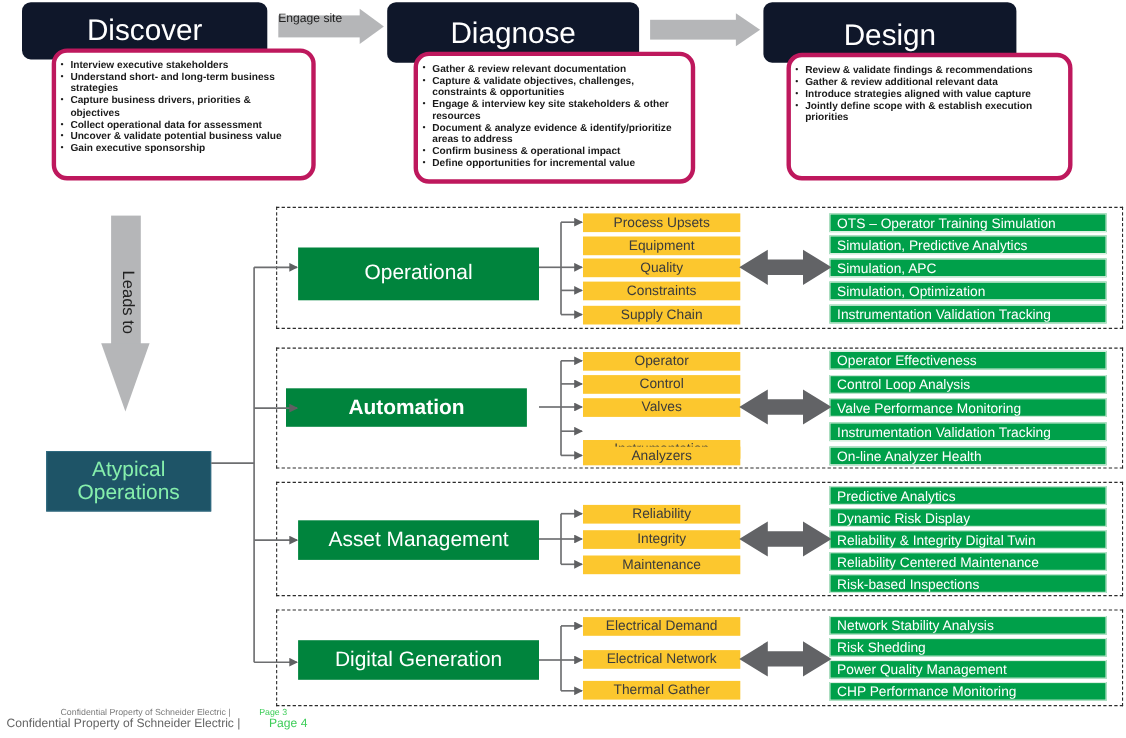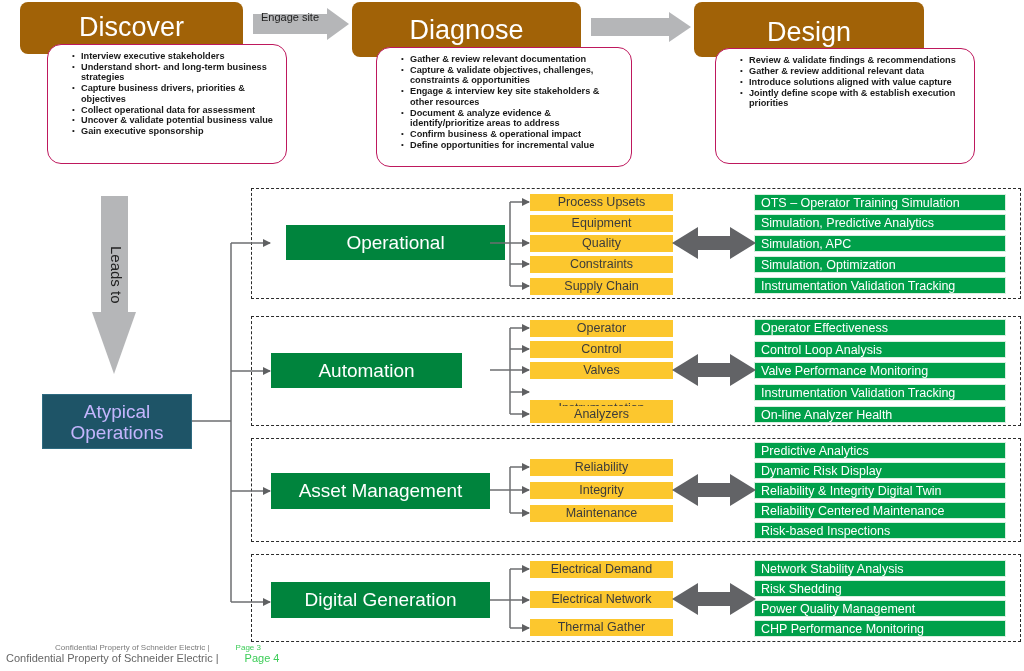--- a/index.html
+++ b/index.html
@@ -1,69 +1,70 @@
 <!DOCTYPE html>
 <html><head>
 <meta charset="utf-8">
 <style>
   * { box-sizing: border-box; margin: 0; padding: 0; }
   html, body { width: 1024px; height: 671px; background: #ffffff; overflow: hidden; }
   body { position: relative; font-family: "Liberation Sans", sans-serif; color: #222; }
 
   
   .phase-head {
-    position: absolute; background: #a16207; color: #fff;
+    position: absolute; background: #0f172a; color: #fff;
     border-radius: 8px; font-size: 27px; text-align: center;
     font-family: "Liberation Sans", sans-serif;
   }
   .phase-box {
     position: absolute; background: #fff;
-    border: 1px solid #be185d; border-radius: 14px;
-    padding: 6px 8px 4px 24px;
+    border: 4px solid #be185d; border-radius: 14px;
+    padding: 6px 8px 4px 4px;
   }
   .phase-box ul { list-style: none; }
   .phase-box li {
     position: relative; padding-left: 9px;
     font-size: 9.2px; font-weight: bold; line-height: 10.4px; color: #1a1a1a;
     margin-bottom: 0.5px;
   }
   .phase-box li::before {
     content: "•"; position: absolute; left: 0; top: 0; font-weight: normal; font-size: 8px;
   }
 
   
   .h-arrow { position: absolute; }
   .h-arrow .body { position: absolute; background: #b5b6b8; }
   .h-arrow .head {
     position: absolute; width: 0; height: 0;
     border-top: solid transparent; border-bottom: solid transparent;
     border-left: solid #b5b6b8;
   }
   .engage-label {
-    position: absolute; font-size: 11px; color: #222; text-align: center; width: 100%;
+    position: absolute; font-size: 11px; color: #222; text-align: left; width: 100%;
   }
 
   
   .v-arrow-body { position: absolute; background: #b5b6b8; }
   .v-arrow-head {
     position: absolute; width: 0; height: 0;
     border-left: 22px solid transparent; border-right: 22px solid transparent;
     border-top: 62px solid #b5b6b8;
   }
   .leads-label {
     position: absolute; font-size: 15px; color: #222;
     transform: rotate(90deg); transform-origin: left top; white-space: nowrap;
   }
 
   
   .atypical {
-    position: absolute; background: #1e5467; color: #c4b5fd;
+    position: absolute; background: #1e5467; color: #86efac;
     font-size: 19px; line-height: 21px; text-align: center;
     display: flex; align-items: center; justify-content: center;
     border: 1px solid #2e6a80;
+    margin-top: 16px;
   }
 
   
   .group {
     position: absolute; border: 1.5px dashed #2b2b2b;
   }
   .cat-box {
     position: absolute; background: #00843d; color: #fff;
     font-size: 19px; display: flex; align-items: center; justify-content: center;
   }
@@ -125,21 +126,21 @@
   <div class="head" style="left:78px; top:0; border-top-width:15px; border-bottom-width:15px; border-left-width:22px;"></div>
 </div>
 
 <div class="phase-head" style="left:694px; top:2px; width:230px; height:55px; line-height:60px;">
   <span>Design</span>
 </div>
 <div class="phase-box" style="left:715px; top:48px; width:260px; height:116px;">
   <ul>
     <li>Review &amp; validate findings &amp; recommendations</li>
     <li>Gather &amp; review additional relevant data</li>
-    <li>Introduce solutions aligned with value capture</li>
+    <li>Introduce strategies aligned with value capture</li>
     <li>Jointly define scope with &amp; establish execution priorities</li>
   </ul>
 </div>
 
 <div>
   <div class="v-arrow-body" style="left:101px; top:196px; width:27px; height:118px;"></div>
   <div class="v-arrow-head" style="left:92px; top:312px;"></div>
   <div class="leads-label" style="left:125px; top:246px;">Leads to</div>
 </div>
 
@@ -148,24 +149,24 @@
     <div>Atypical</div>
     <div>Operations</div>
   </div>
 </div>
 
 <div class="group" style="left:251px; top:188px; width:770px; height:111px;"></div>
 <div class="group" style="left:251px; top:316px; width:770px; height:110px;"></div>
 <div class="group" style="left:251px; top:438px; width:770px; height:104px;"></div>
 <div class="group" style="left:251px; top:554px; width:770px; height:88px;"></div>
 
-<div class="cat-box" style="left:286px; top:225px; width:219px; height:35px;">
+<div class="cat-box" style="left:271px; top:225px; width:219px; height:48px;">
   <span>Operational</span>
 </div>
-<div class="cat-box" style="left:271px; top:353px; width:191px; height:35px;">
+<div class="cat-box" style="left:260px; top:353px; width:219px; height:35px;font-weight:bold;">
   <span>Automation</span>
 </div>
 <div class="cat-box" style="left:271px; top:473px; width:219px; height:36px;">
   <span>Asset Management</span>
 </div>
 <div class="cat-box" style="left:271px; top:582px; width:219px; height:36px;">
   <span>Digital Generation</span>
 </div>
 
 <div class="sub" style="top:194px;">Process Upsets</div>

